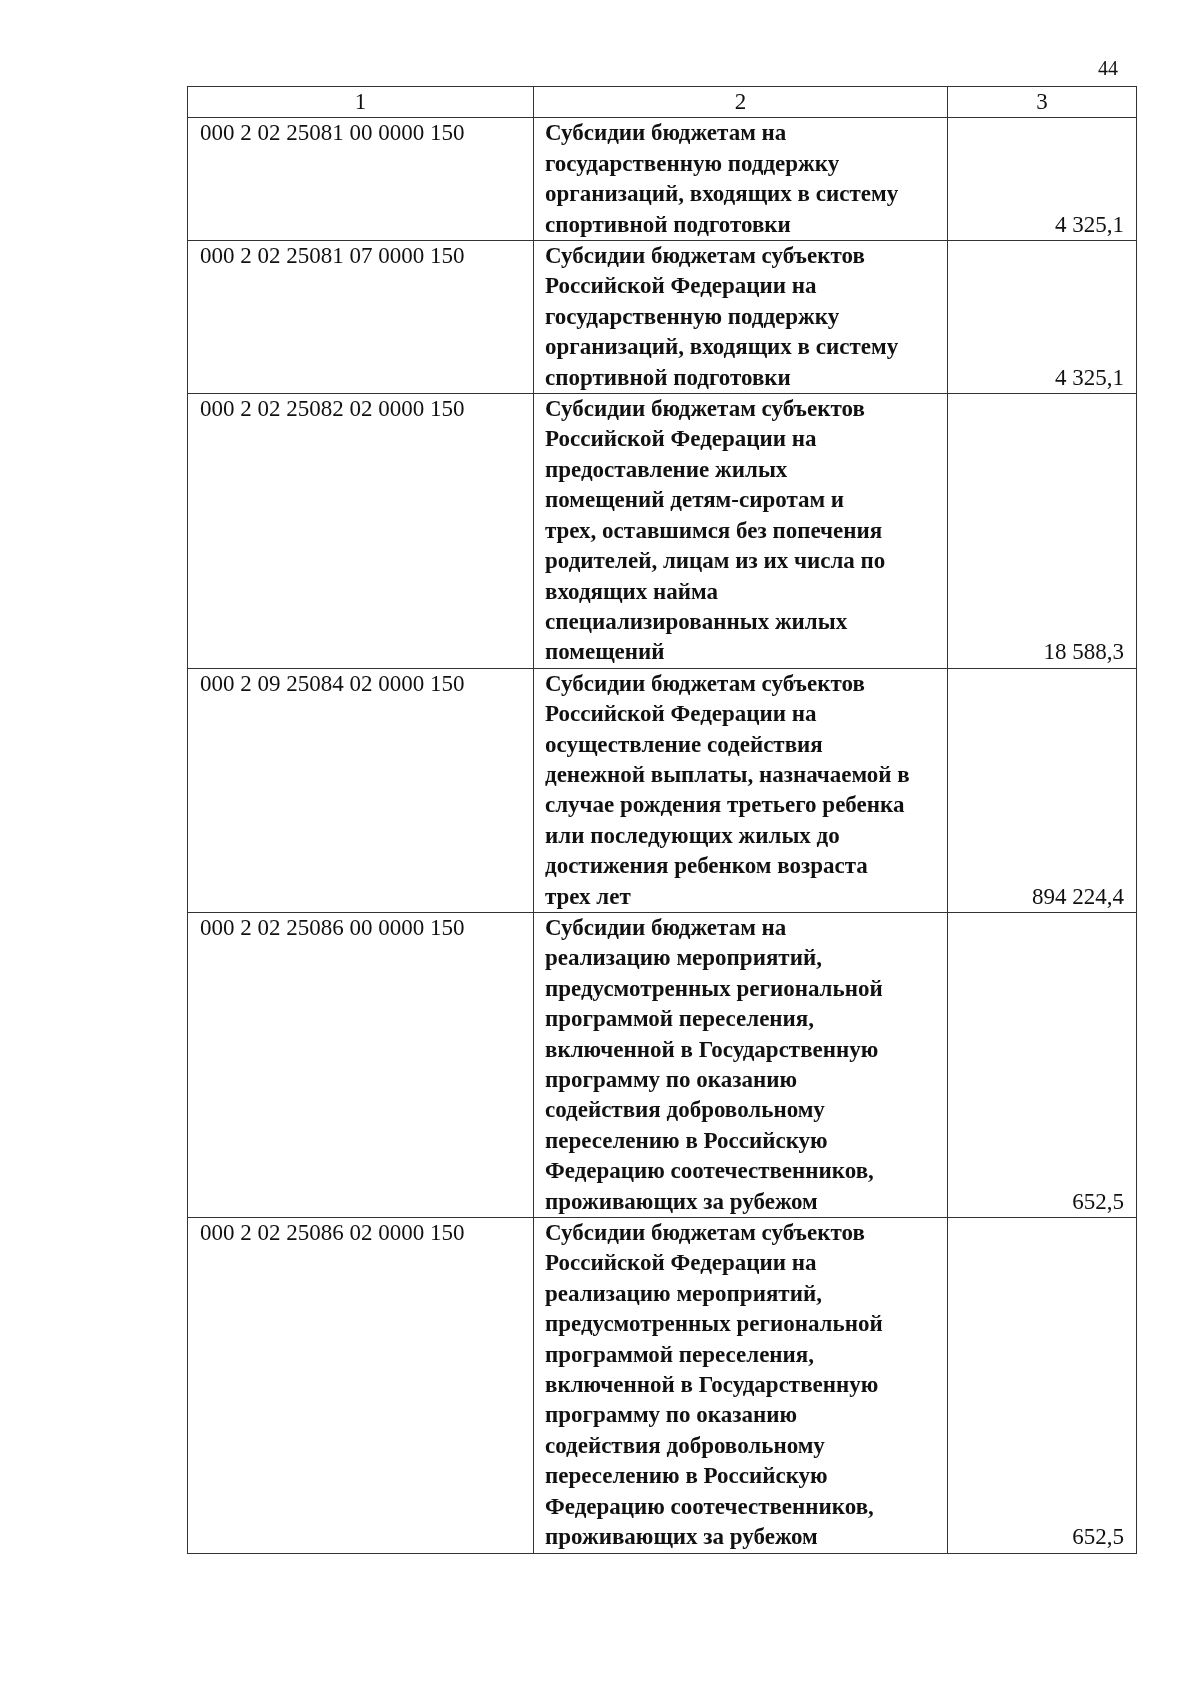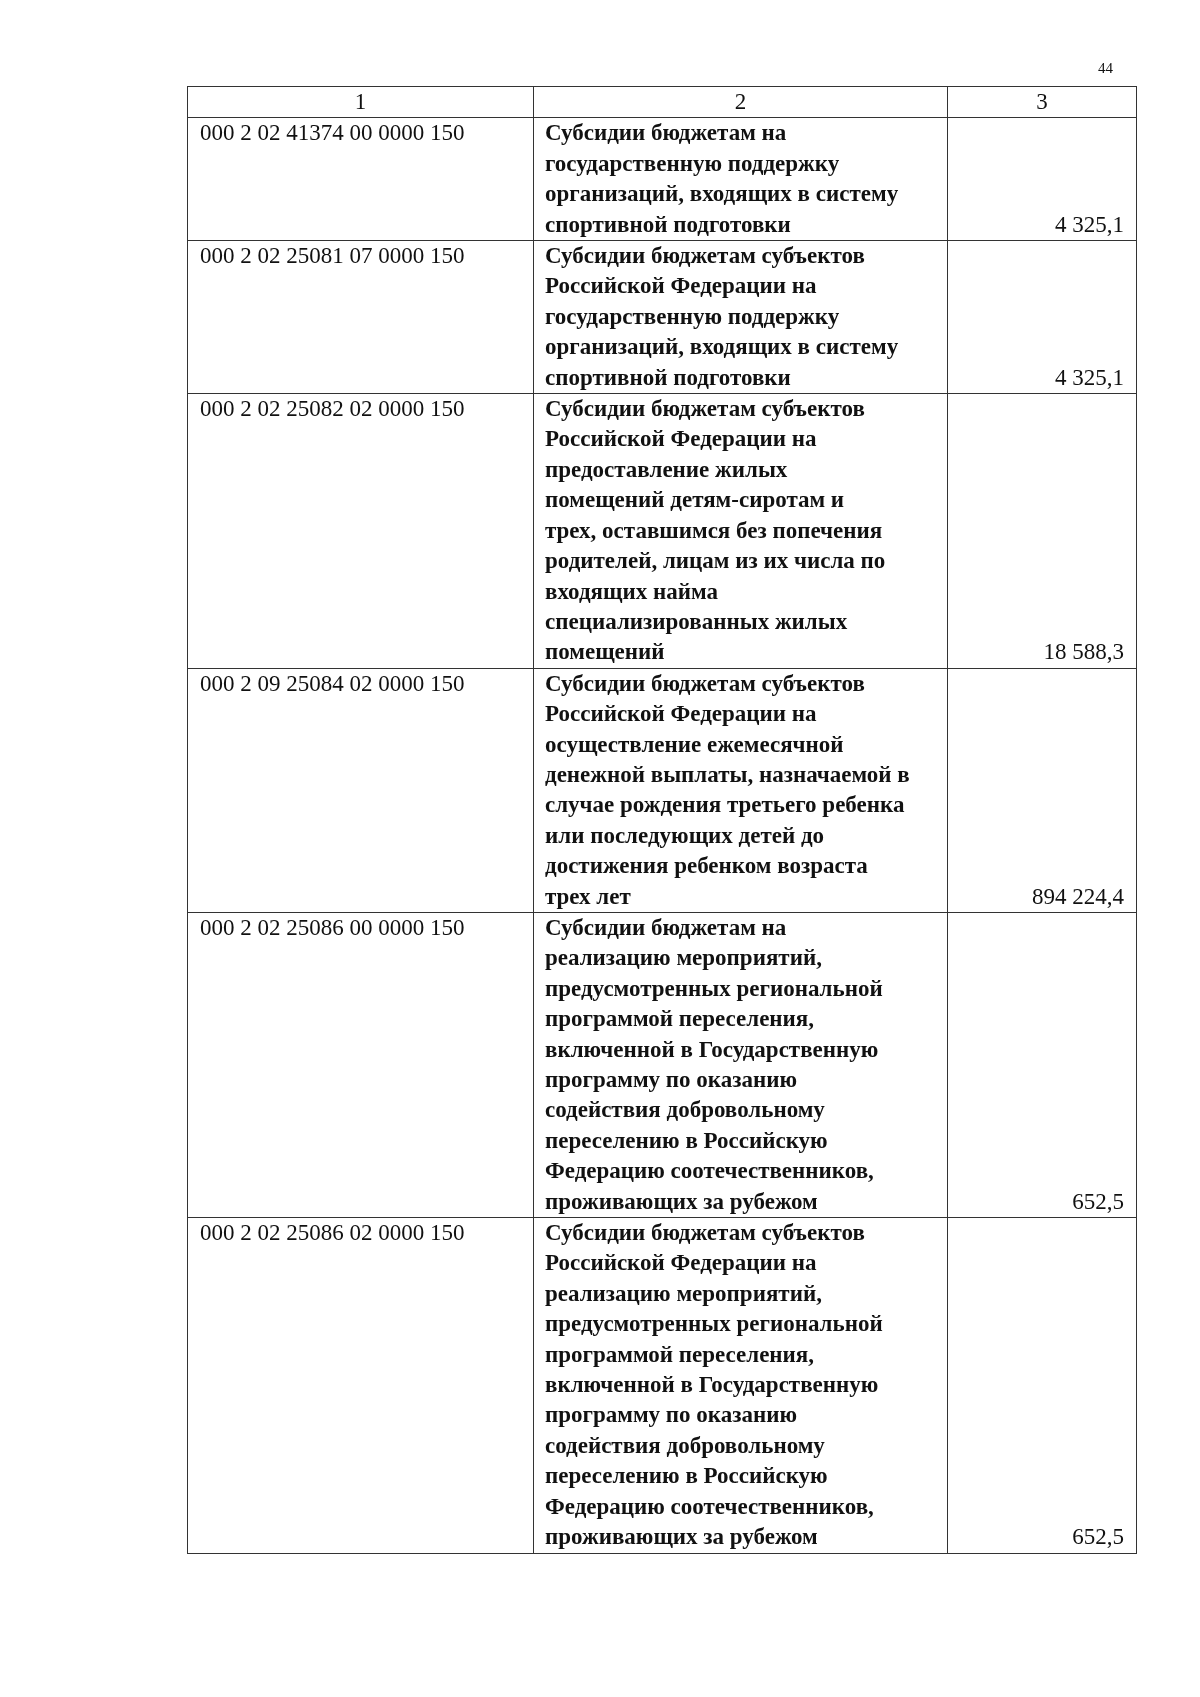--- a/index.html
+++ b/index.html
@@ -1,17 +1,17 @@
 <!DOCTYPE html>
 <html><head>
 <meta charset="utf-8">
 <style>
   html, body { margin: 0; padding: 0; background: #ffffff; }
   body { width: 1200px; height: 1697px; position: relative; font-family: "Liberation Serif", serif; color: #111; }
-  .page-number { position: absolute; top: 56px; left: 1098px; font-size: 15px; line-height: 24px; }
+  .page-number { position: absolute; top: 56px; left: 1098px; font-size: 20px; line-height: 24px; }
   table.doc { position: absolute; top: 86px; left: 187px; border-collapse: collapse; table-layout: fixed; width: 949px; }
   table.doc td { border: 1.5px solid #333; font-size: 23px; line-height: 30.4px; padding: 0; vertical-align: top; }
   col.c1 { width: 346px; } col.c2 { width: 414px; } col.c3 { width: 189px; }
   .hdr td { text-align: center; height: 30px; line-height: 30px; }
   .code { padding-left: 12px !important; white-space: nowrap; }
   .desc { padding-left: 11px !important; padding-right: 6px !important; font-weight: bold; }
   .desc span { display: block; white-space: nowrap; }
   .val { text-align: right; vertical-align: bottom !important; padding-right: 12px !important; font-family: Liberation Serif, serif; }
 </style>
 </head>
@@ -25,21 +25,21 @@
       <col class="c2">
       <col class="c3">
     </colgroup>
   <tbody id="tbody">
     <tr class="hdr">
       <td>1</td>
       <td>2</td>
       <td>3</td>
     </tr>
   <tr>
-        <td class="code">000 2 02 41374 00 0000 150</td>
+        <td class="code">000 2 02 25081 00 0000 150</td>
         <td class="desc">
           <span>Субсидии бюджетам на</span>
           <span>государственную поддержку</span>
           <span>организаций, входящих в систему</span>
           <span>спортивной подготовки</span>
         </td>
         <td class="val">4 325,1</td>
       </tr>
       <tr>
         <td class="code">000 2 02 25081 07 0000 150</td>
@@ -65,24 +65,24 @@
           <span>специализированных жилых</span>
           <span>помещений</span>
         </td>
         <td class="val">18 588,3</td>
       </tr>
       <tr>
         <td class="code">000 2 09 25084 02 0000 150</td>
         <td class="desc">
           <span>Субсидии бюджетам субъектов</span>
           <span>Российской Федерации на</span>
-          <span>осуществление ежемесячной</span>
+          <span>осуществление содействия</span>
           <span>денежной выплаты, назначаемой в</span>
           <span>случае рождения третьего ребенка</span>
-          <span>или последующих детей до</span>
+          <span>или последующих жилых до</span>
           <span>достижения ребенком возраста</span>
           <span>трех лет</span>
         </td>
         <td class="val">894 224,4</td>
       </tr>
       <tr>
         <td class="code">000 2 02 25086 00 0000 150</td>
         <td class="desc">
           <span>Субсидии бюджетам на</span>
           <span>реализацию мероприятий,</span>

